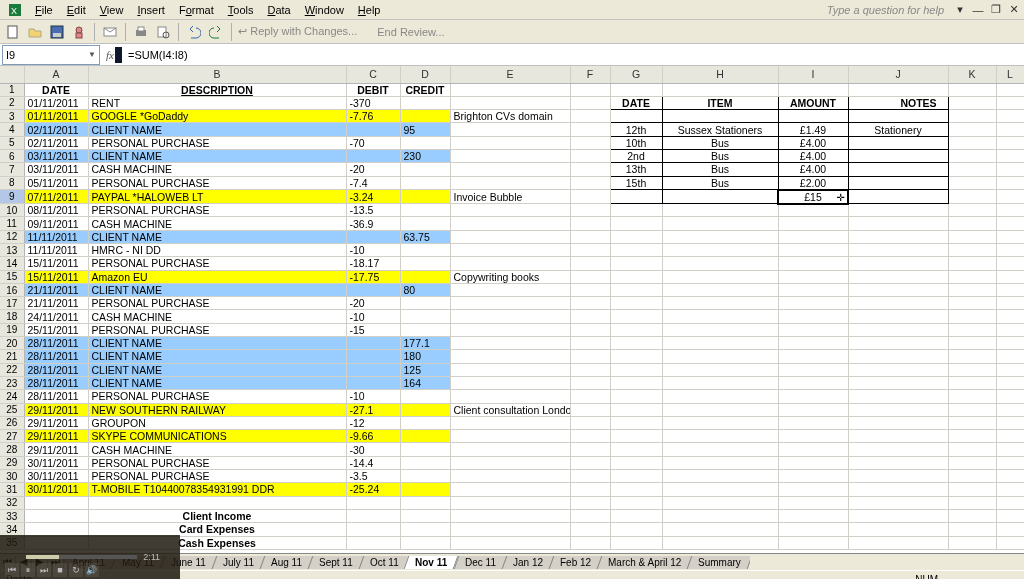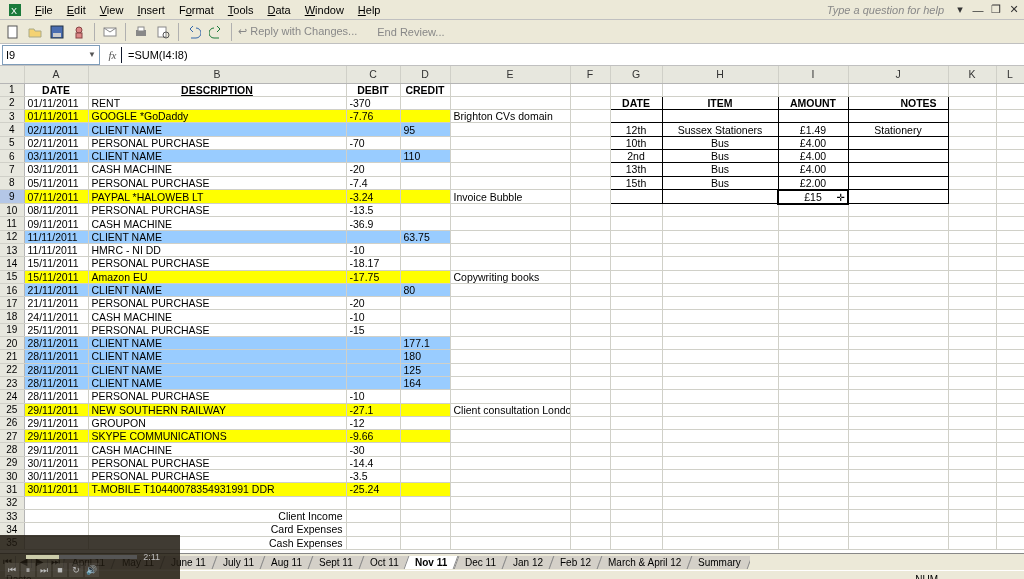--- a/index.html
+++ b/index.html
@@ -10,36 +10,36 @@
   .menubar .spacer { flex: 1; }
   .menubar .helpbox { color: #888; font-style: italic; margin-right: 6px; }
   .menubar .winbtn { width: 16px; text-align: center; color: #333; margin-left: 2px; cursor: pointer; }
   .toolbar { display: flex; align-items: center; height: 24px; background: #ece9d8; border-bottom: 1px solid #c0c0c0; padding: 2px 4px; gap: 4px; }
   .tbtn { width: 18px; height: 18px; display: flex; align-items: center; justify-content: center; border: 1px solid transparent; cursor: pointer; }
   .toolbar .divider { width: 1px; height: 18px; background: #b0b0b0; margin: 0 2px; }
   .toolbar .reply { color: #888; }
   .formulabar { display: flex; align-items: center; height: 22px; background: #fff; border-bottom: 1px solid #c0c0c0; }
   .namebox { width: 98px; height: 20px; border: 1px solid #7f9db9; background: #fff; display: flex; align-items: center; justify-content: space-between; padding: 0 3px; margin-left: 2px; }
   .namebox .dd { color: #555; font-size: 8px; }
-  .fx { width: 18px; font-style: italic; font-family: 'Times New Roman', serif; text-align: center; color: #555; border-right: 1px solid #0f172a; margin-left: 4px; padding: 2px 2px;}
+  .fx { width: 18px; font-style: italic; font-family: 'Times New Roman', serif; text-align: center; color: #555; border-right: 7px solid #0f172a; margin-left: 4px; padding: 2px 2px;}
   .formula { flex: 1; padding: 2px 6px; }
   .gridwrap { position: relative; height: 487px; overflow: hidden; background: #fff; }
   table.grid { border-collapse: collapse; table-layout: fixed; width: 1024px; }
   .grid th, .grid td { border: 1px solid #d0d0c8; border-top: none; border-left: none; padding: 0 3px; height: 13.3px; font-size: 10.5px; white-space: nowrap; overflow: hidden; }
   .grid thead th { background: #e7e7de; border-bottom: 1px solid #b5b5b5; text-align: center; font-weight: normal; color: #333; height: 17px; }
   .grid tbody th { background: #e7e7de; border-right: 1px solid #b5b5b5; text-align: center; font-weight: normal; width: 24px; font-size: 10px; }
   .grid tbody th.sel { background: #b4c7e7; }
   .cA { width: 64px; } .cB { width: 258px; } .cC { width: 54px; } .cD { width: 50px; }
   .cE { width: 120px;} .cF { width: 40px; } .cG { width: 52px; } .cH { width: 116px;}
   .cI { width: 70px; } .cJ { width: 100px;} .cK { width: 48px; } .cL { width: 28px; }
   td.n { text-align: left; }
   td.yellow { background: #ffff00; }
   td.blue { background: #99ccff; }
   td.center { text-align: center; }
-  td.bold { font-weight: normal; text-align: right; margin-left: 44px;}
+  td.bold { font-weight: bold; text-align: center; margin-left: 44px;}
   .bbox { border: 1.5px solid #000 !important; }
   .selcell { border: 2px solid #000 !important; position: relative; }
   .cursorcross { position: absolute; right: 2px; top: 1px; font-size: 10px; color: #000; }
   .tabs { display: flex; align-items: center; height: 17px; background: #ece9d8; border-top: 1px solid #888; font-size: 10px; }
   .tabnav { display: flex; }
   .tabnav span { width: 16px; text-align: center; border-right: 1px solid #aaa; cursor: pointer; }
   .tab-slant { position: relative; overflow: visible; }
   .sheettab { position: relative; background: #fff; border: 1px solid #888; border-top: none; border-bottom: none; padding: 1px 8px; margin-left: -1px; transform: skewX(-20deg); cursor: pointer;}
   .sheettab span { display: inline-block; transform: skewX(20deg); }
   .sheettab.active { background: #fff; font-weight: bold; z-index: 2;}
@@ -259,21 +259,21 @@
           <td class="center bbox">£4.00</td>
           <td class="bbox"></td>
           <td></td>
           <td></td>
         </tr>
         <tr>
           <th>6</th>
           <td class="blue">03/11/2011</td>
           <td class="blue">CLIENT NAME</td>
           <td class="blue"></td>
-          <td class="blue n">110</td>
+          <td class="blue n">230</td>
           <td></td>
           <td></td>
           <td class="center bbox">2nd</td>
           <td class="center bbox">Bus</td>
           <td class="center bbox">£4.00</td>
           <td class="bbox"></td>
           <td></td>
           <td></td>
         </tr>
         <tr>

